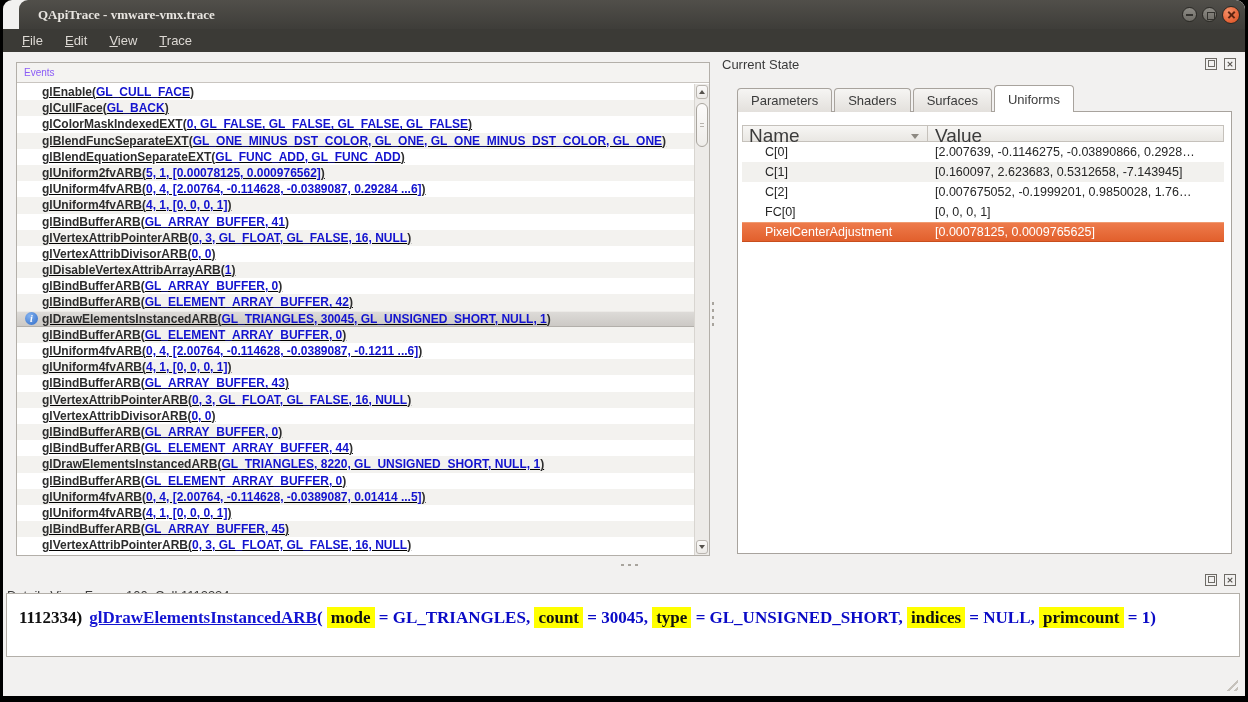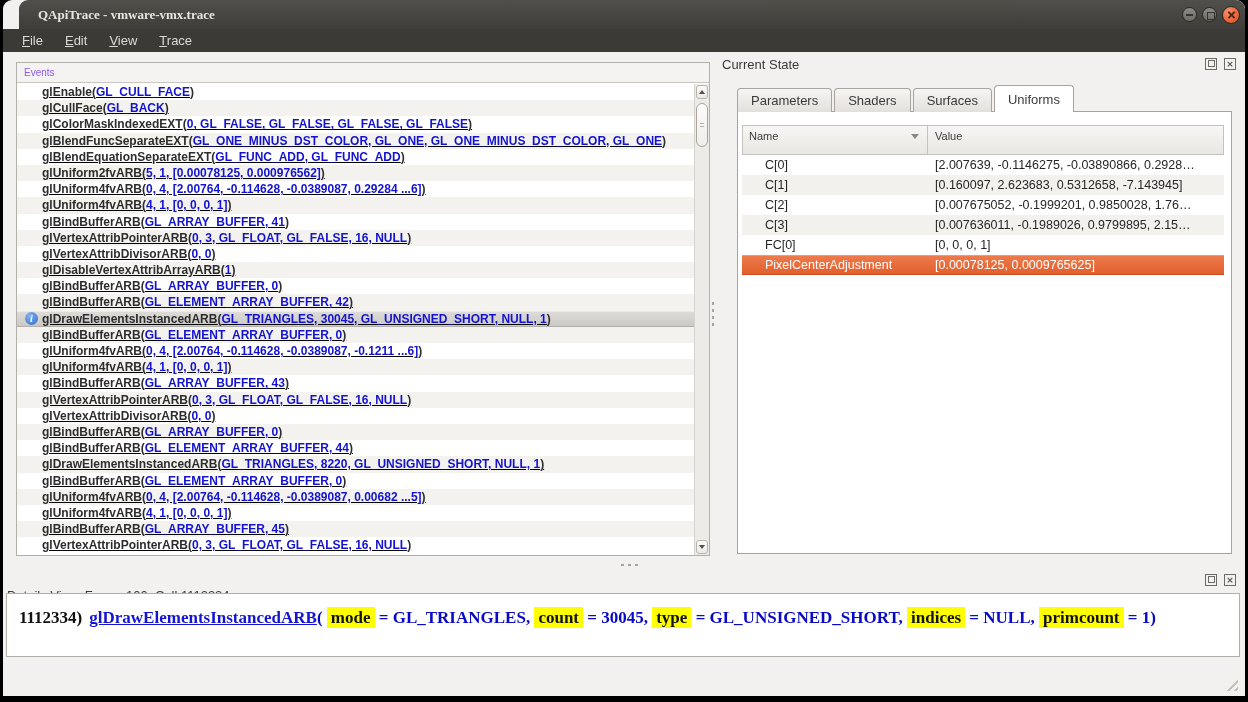--- a/index.html
+++ b/index.html
@@ -69,22 +69,22 @@
 
   .tabs { position:absolute; left:734px; top:85px; height:27px; display:flex; align-items:flex-end; gap:2px; z-index:3; }
   .tab { height:24px; line-height:23px; padding:0 13px; font-size:13px; color:#3b3b3b;
          background:linear-gradient(#f6f5f3,#e3e0dc); border:1px solid #a8a39d; border-bottom:none;
          border-radius:4px 4px 0 0; }
   .tab.active { height:27px; line-height:27px; background:#fff;text-align:right; }
 
   .uniforms-panel { position:absolute; left:734px; top:111px; width:495px; height:443px;
                     background:#fff; border:1px solid #a8a39d; z-index:2; }
   .u-table { position:absolute; left:4px; top:13px; right:7px; }
-  .t-head { display:flex; height:30px; line-height:20px; background:linear-gradient(#f7f6f4,#e9e7e3);
-            border:1px solid #c5c1bb; font-size:11px; color:#3b3b3b; }
+  .t-head { display:flex; height:17px; line-height:20px; background:linear-gradient(#f7f6f4,#e9e7e3);
+            border:1px solid #c5c1bb; font-size:19px; color:#3b3b3b; }
   .th-name { width:185px; border-right:1px solid #c5c1bb; padding-left:6px; position:relative; }
   .sort-arrow { position:absolute; right:8px; top:8px; width:0; height:0;
                 border-left:4px solid transparent; border-right:4px solid transparent; border-top:5px solid #8d8982; }
   .th-value { flex:1; padding-left:7px; }
   .t-row { display:flex; height:20px; line-height:20px; font-size:12.5px; color:#262626; }
   .t-row.alt { background:#f2f1ee; }
   .t-name { width:185px; padding-left:23px; }
   .t-value { flex:1; padding-left:8px; }
   .t-row.sel { background:linear-gradient(#ee7c4d,#e15e2b); color:#fff;
                box-shadow:inset 0 1px 0 #f09a70, inset 0 -1px 0 #c84e1d; }
@@ -148,21 +148,21 @@
         <div class="ev-row alt"><span class="fn">glBindBufferARB</span><span class="paren">(</span><span class="args">GL_ELEMENT_ARRAY_BUFFER, 0</span><span class="paren">)</span></div>
         <div class="ev-row"><span class="fn">glUniform4fvARB</span><span class="paren">(</span><span class="args">0, 4, [2.00764, -0.114628, -0.0389087, -0.1211 ...6]</span><span class="paren">)</span></div>
         <div class="ev-row alt"><span class="fn">glUniform4fvARB</span><span class="paren">(</span><span class="args">4, 1, [0, 0, 0, 1]</span><span class="paren">)</span></div>
         <div class="ev-row"><span class="fn">glBindBufferARB</span><span class="paren">(</span><span class="args">GL_ARRAY_BUFFER, 43</span><span class="paren">)</span></div>
         <div class="ev-row alt"><span class="fn">glVertexAttribPointerARB</span><span class="paren">(</span><span class="args">0, 3, GL_FLOAT, GL_FALSE, 16, NULL</span><span class="paren">)</span></div>
         <div class="ev-row"><span class="fn">glVertexAttribDivisorARB</span><span class="paren">(</span><span class="args">0, 0</span><span class="paren">)</span></div>
         <div class="ev-row alt"><span class="fn">glBindBufferARB</span><span class="paren">(</span><span class="args">GL_ARRAY_BUFFER, 0</span><span class="paren">)</span></div>
         <div class="ev-row"><span class="fn">glBindBufferARB</span><span class="paren">(</span><span class="args">GL_ELEMENT_ARRAY_BUFFER, 44</span><span class="paren">)</span></div>
         <div class="ev-row alt"><span class="fn">glDrawElementsInstancedARB</span><span class="paren">(</span><span class="args">GL_TRIANGLES, 8220, GL_UNSIGNED_SHORT, NULL, 1</span><span class="paren">)</span></div>
         <div class="ev-row"><span class="fn">glBindBufferARB</span><span class="paren">(</span><span class="args">GL_ELEMENT_ARRAY_BUFFER, 0</span><span class="paren">)</span></div>
-        <div class="ev-row alt"><span class="fn">glUniform4fvARB</span><span class="paren">(</span><span class="args">0, 4, [2.00764, -0.114628, -0.0389087, 0.00682 ...5]</span><span class="paren">)</span></div>
+        <div class="ev-row alt"><span class="fn">glUniform4fvARB</span><span class="paren">(</span><span class="args">0, 4, [2.00764, -0.114628, -0.0389087, 0.01414 ...5]</span><span class="paren">)</span></div>
         <div class="ev-row"><span class="fn">glUniform4fvARB</span><span class="paren">(</span><span class="args">4, 1, [0, 0, 0, 1]</span><span class="paren">)</span></div>
         <div class="ev-row alt"><span class="fn">glBindBufferARB</span><span class="paren">(</span><span class="args">GL_ARRAY_BUFFER, 45</span><span class="paren">)</span></div>
         <div class="ev-row"><span class="fn">glVertexAttribPointerARB</span><span class="paren">(</span><span class="args">0, 3, GL_FLOAT, GL_FALSE, 16, NULL</span><span class="paren">)</span></div>
       </div>
     <div class="vscroll">
       <div class="sb-btn up">
           <div class="arr up"></div>
         </div>
       <div class="sb-thumb"></div>
       <div class="sb-btn down">
@@ -198,24 +198,20 @@
             <span class="t-value">[2.007639, -0.1146275, -0.03890866, 0.2928…</span>
           </div>
           <div class="t-row alt">
             <span class="t-name">C[1]</span>
             <span class="t-value">[0.160097, 2.623683, 0.5312658, -7.143945]</span>
           </div>
           <div class="t-row">
             <span class="t-name">C[2]</span>
             <span class="t-value">[0.007675052, -0.1999201, 0.9850028, 1.76…</span>
           </div>
-          <div class="t-row alt">
-            <span class="t-name">C[3]</span>
-            <span class="t-value">[0.007636011, -0.1989026, 0.9799895, 2.15…</span>
-          </div>
           <div class="t-row">
             <span class="t-name">FC[0]</span>
             <span class="t-value">[0, 0, 0, 1]</span>
           </div>
           <div class="t-row alt sel">
             <span class="t-name">PixelCenterAdjustment</span>
             <span class="t-value">[0.00078125, 0.0009765625]</span>
           </div>
         </div>
     </div>

